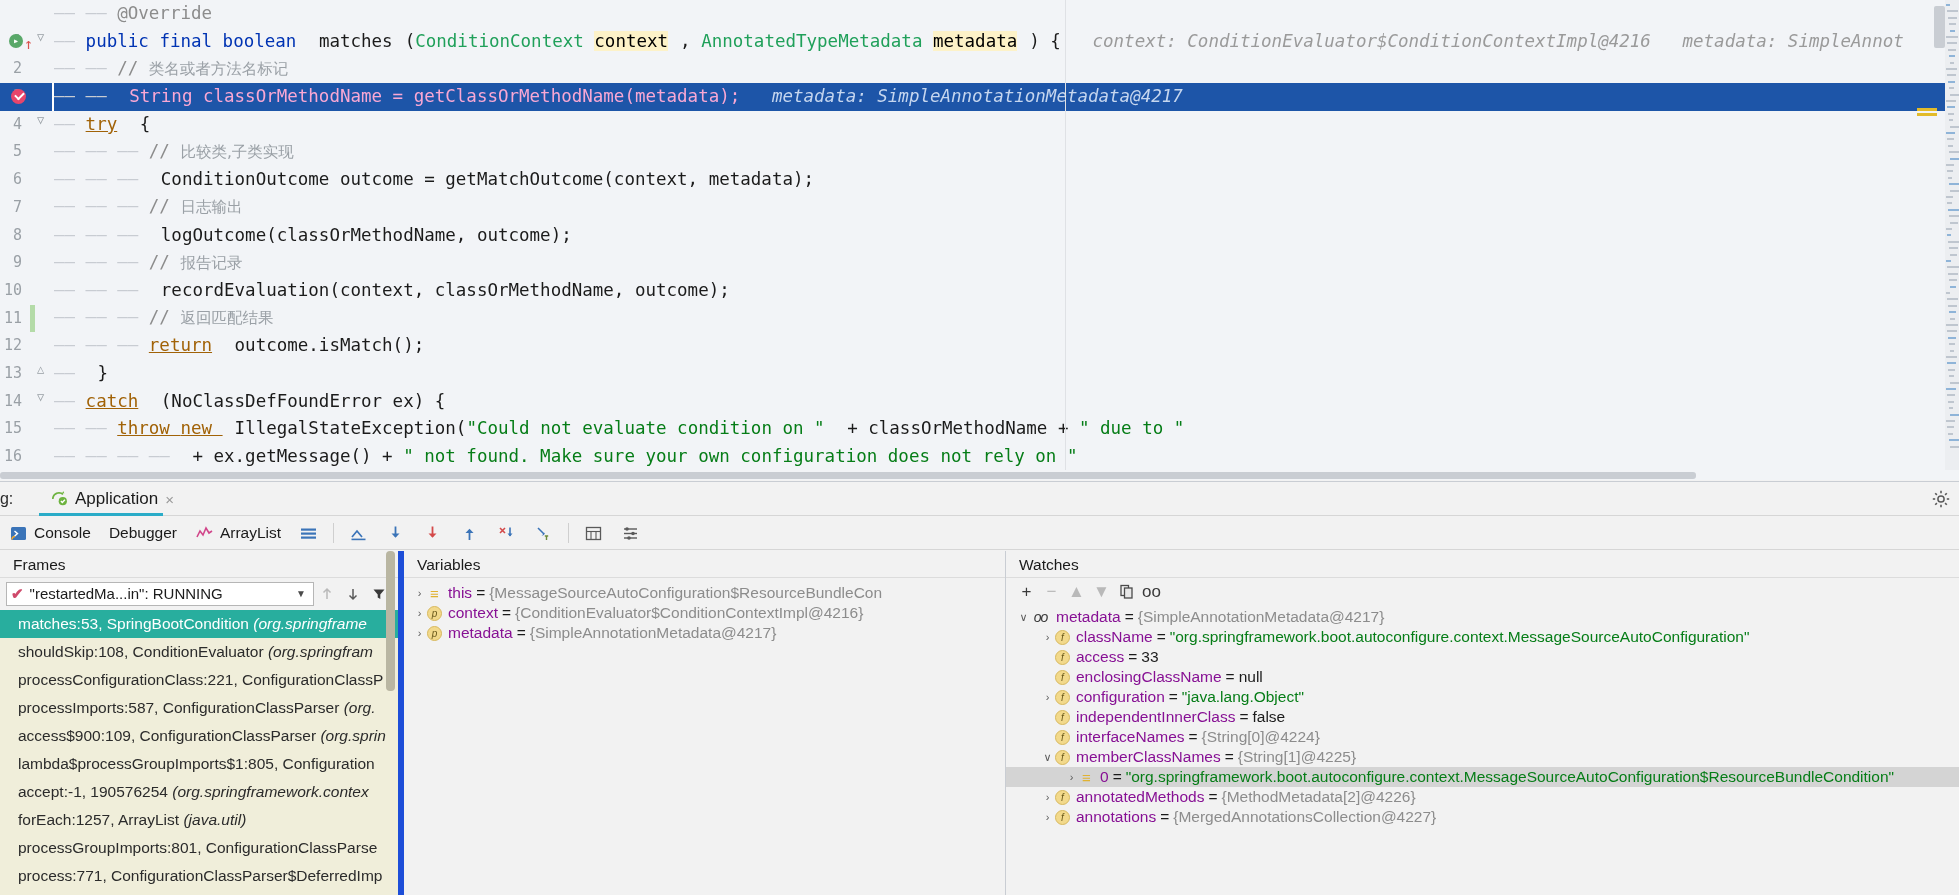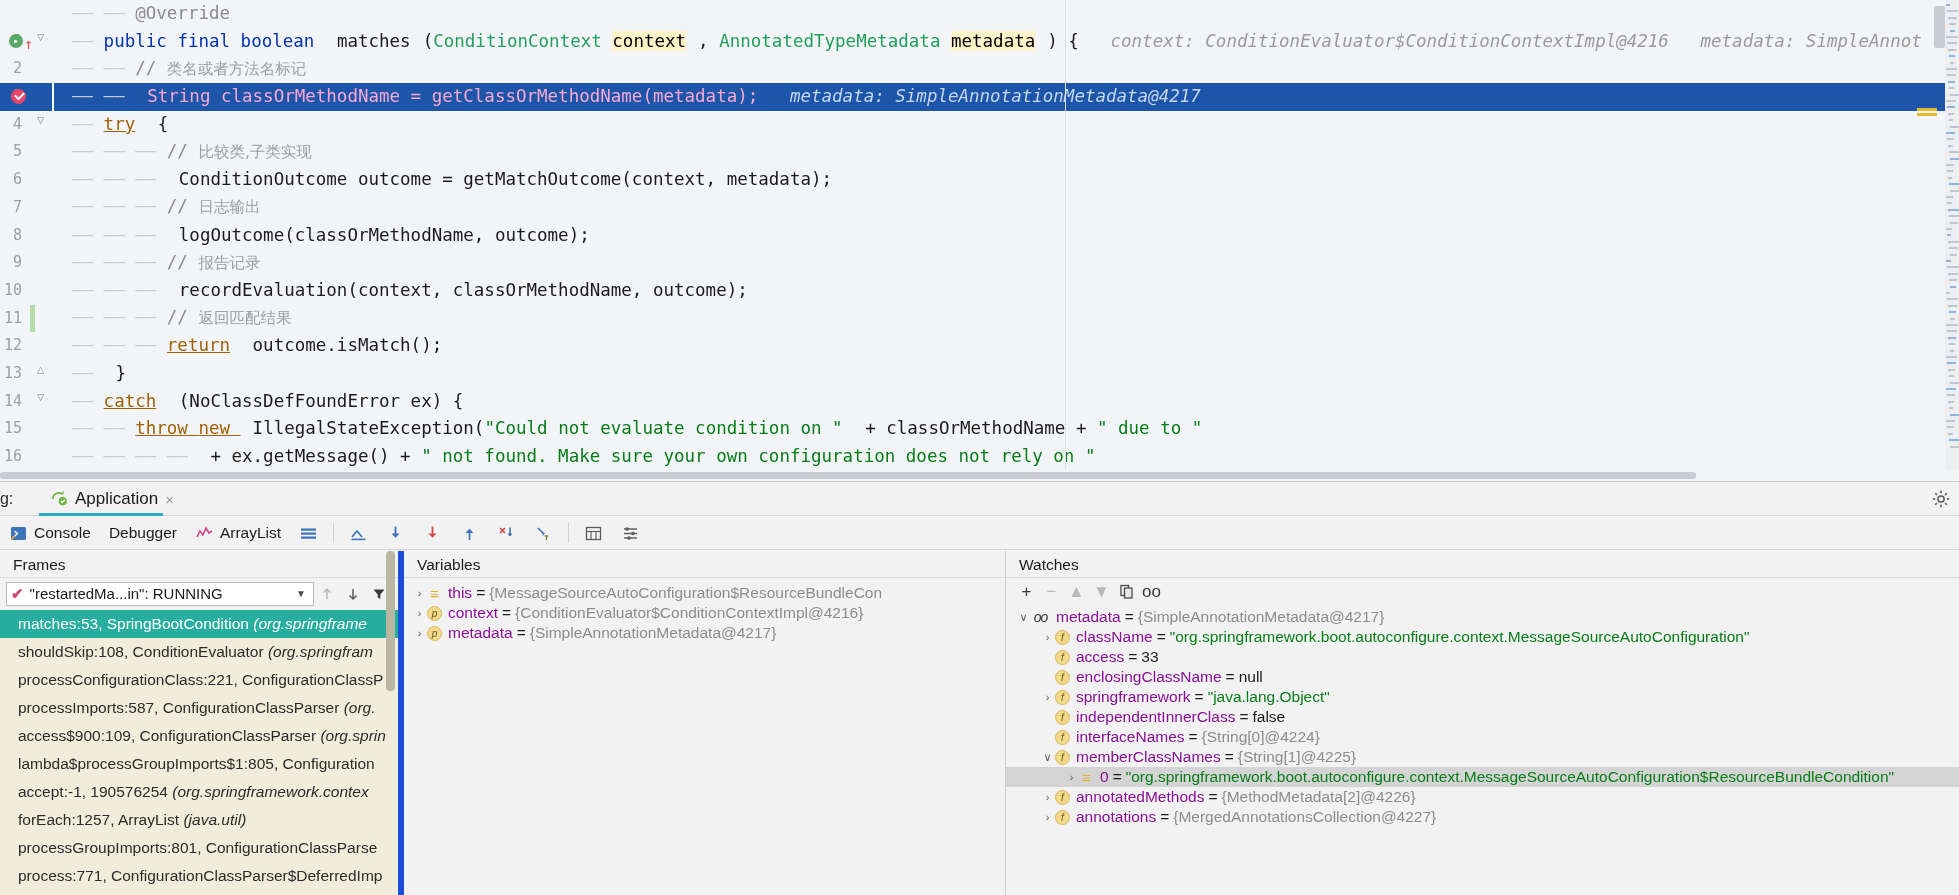--- a/index.html
+++ b/index.html
@@ -29,21 +29,21 @@
   }
   .cline.sel { background: #1d55a8; }
   .gutter-num {
     position: absolute; left: 0; top: 0; width: 22px; height: 27.7px;
     color: #9aa0a6; font-size: 15px; text-align: right;
     line-height: 27.7px; overflow: hidden;
   }
   .gutter-icons {
     position: absolute; left: 0px; top: 0; width: 52px; height: 27.7px;
   }
-  .code-text { margin-left: 72px; }
+  .code-text { margin-left: 54px; }
 
   
   .kw  { color: #0033b3; }
   .kw2 { color: #a16207; text-decoration: underline; }
   .typ { color: #20a05a; }
   .str { color: #067d17; }
   .cmt { color: #8c8c8c; }
   .cmt-cn { color: #9aa0a6; font-family: "DejaVu Sans", sans-serif; font-size: 15.5px; }
   .pln { color: #1b1b1b; padding-left: 12px; }
   .hl  { background: #fdf2c8; }
@@ -569,21 +569,21 @@
           <div class="tree-row ind1">
             <span class="tw-arrow none">›</span>
             <span class="badge">f</span>
             <span class="vname">enclosingClassName</span>
             <span class="veq">=</span>
             <span class="vkw">null</span>
           </div>
           <div class="tree-row ind1">
             <span class="tw-arrow">›</span>
             <span class="badge">f</span>
-            <span class="vname">springframework</span>
+            <span class="vname">configuration</span>
             <span class="veq">=</span>
             <span class="vstr">"java.lang.Object"</span>
           </div>
           <div class="tree-row ind1">
             <span class="tw-arrow none">›</span>
             <span class="badge">f</span>
             <span class="vname">independentInnerClass</span>
             <span class="veq">=</span>
             <span class="vkw">false</span>
           </div>

